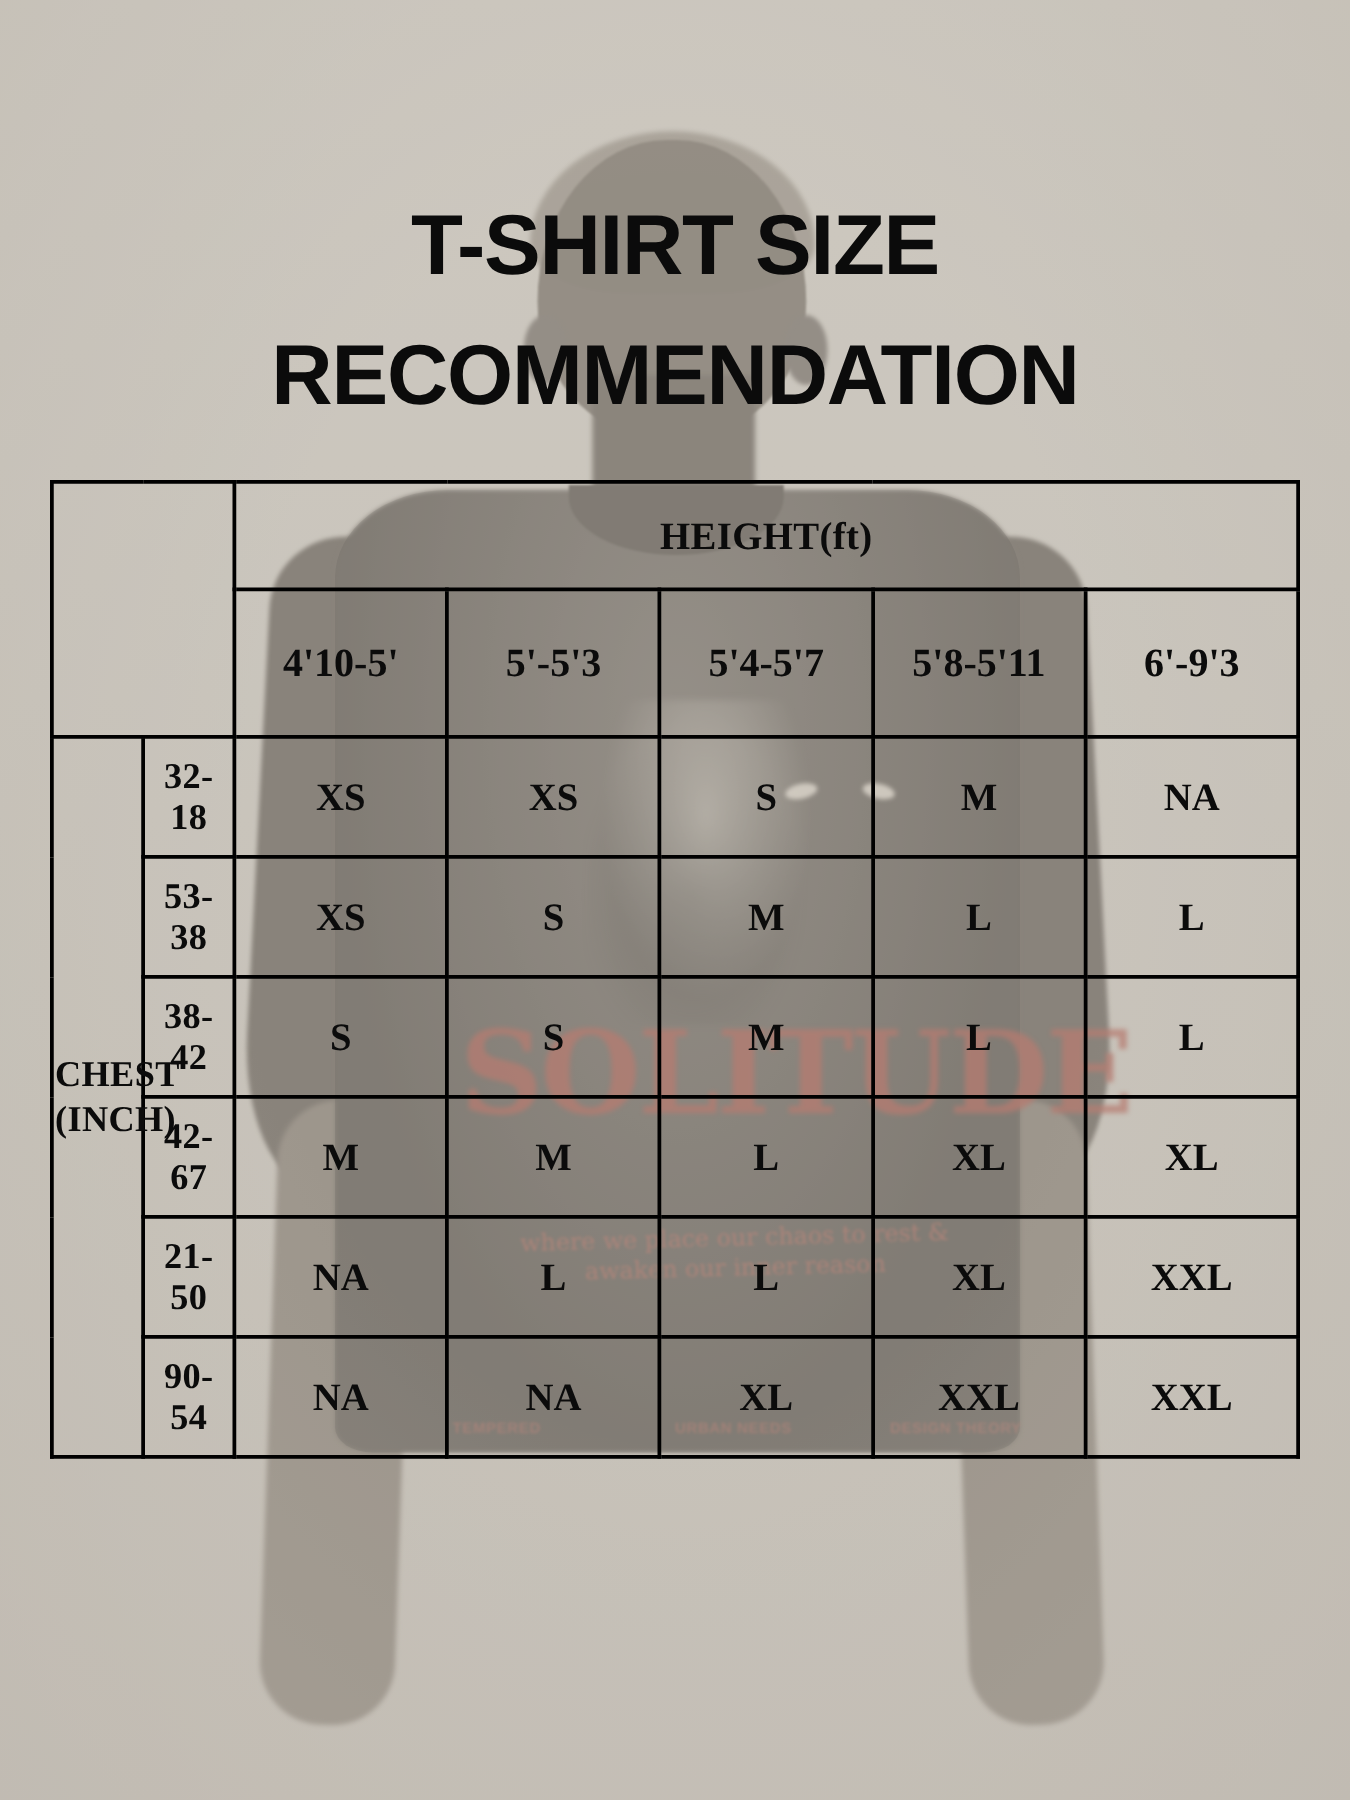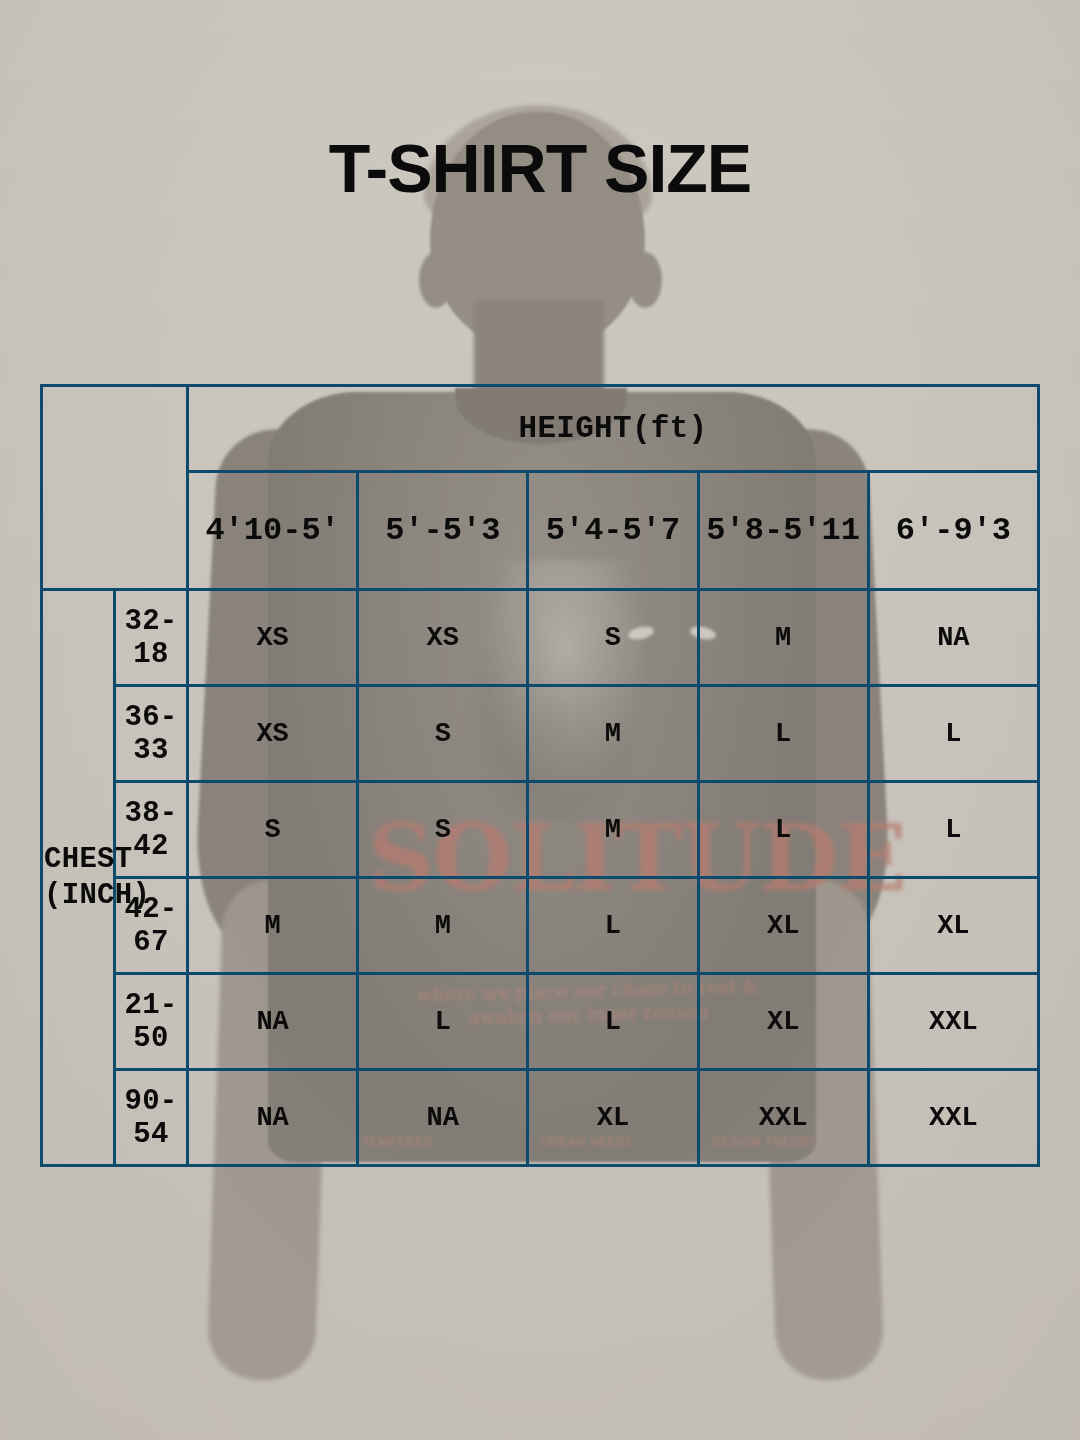--- a/index.html
+++ b/index.html
@@ -205,47 +205,47 @@
 
   
   #content {
     position: relative;
     width: 1080px;
     height: 1440px;
   }
 
   #title {
     position: absolute;
-    left: 0; top: 116px;
+    left: 0; top: 144px;
     width: 1080px;
     text-align: center;
     font-size: 68px;
     font-weight: bold;
     line-height: 104px;
     color: #0b0b0b;
     letter-spacing: -1px;
     font-family: "Liberation Sans", sans-serif;
   }
   #title .line { display: block; }
 
   #size-table {
     position: absolute;
     left: 40px;
     top: 384px;
     width: 1000px;
     border-collapse: collapse;
     table-layout: fixed;
   }
   #size-table td {
-    border: 3px solid #0c4a6e;
+    border: 3px solid #000000;
     text-align: center;
     vertical-align: middle;
     font-weight: bold;
     color: #0b0b0b;
-    font-family: Liberation Mono, monospace;
+    font-family: Liberation Serif, serif;
   }
   .corner-blank { width: 146px; height: 86px; }
 
   .height-head {
     font-size: 31px;
     letter-spacing: .3px;
     height: 86px;
   }
   .height-sub {
     font-size: 32px;
@@ -257,21 +257,21 @@
     font-size: 29px;
     line-height: 36px;
     letter-spacing: .3px;
   }
   .chest-range {
     font-size: 29px;
     height: 96px;
     letter-spacing: .3px;
   }
   .size-cell {
-    font-size: 27px;
+    font-size: 31px;
     height: 96px;
   }
 </style>
 </head>
 <body>
 
 <div id="bg-photo">
   <div class="bg-wall"></div>
   <div class="ph-hair"></div>
   <div class="ph-head"></div>
@@ -294,20 +294,21 @@
   <div class="ph-print-small s2">URBAN NEEDS</div>
   <div class="ph-print-small s3">DESIGN THEORY</div>
   <div class="ph-vign"></div>
   <div class="bg-wash"></div>
 </div>
 
 <div id="content">
 
   <div id="title">
     <span class="line">T-SHIRT SIZE</span>
+    <span class="line">RECOMMENDATION</span>
   </div>
 
   <table id="size-table">
     <tbody>
       <tr>
         <td class="corner-blank" rowspan="2" colspan="2"></td>
         <td class="height-head" colspan="5">HEIGHT(ft)</td>
       </tr>
       <tr>
         <td class="height-sub">4'10-5'</td>
@@ -320,21 +321,21 @@
       <tr>
         <td class="chest-label" rowspan="6">CHEST<br>(INCH)</td>
         <td class="chest-range">32-18</td>
         <td class="size-cell">XS</td>
         <td class="size-cell">XS</td>
         <td class="size-cell">S</td>
         <td class="size-cell">M</td>
         <td class="size-cell">NA</td>
       </tr>
       <tr>
-        <td class="chest-range">36-33</td>
+        <td class="chest-range">53-38</td>
         <td class="size-cell">XS</td>
         <td class="size-cell">S</td>
         <td class="size-cell">M</td>
         <td class="size-cell">L</td>
         <td class="size-cell">L</td>
       </tr>
       <tr>
         <td class="chest-range">38-42</td>
         <td class="size-cell">S</td>
         <td class="size-cell">S</td>

